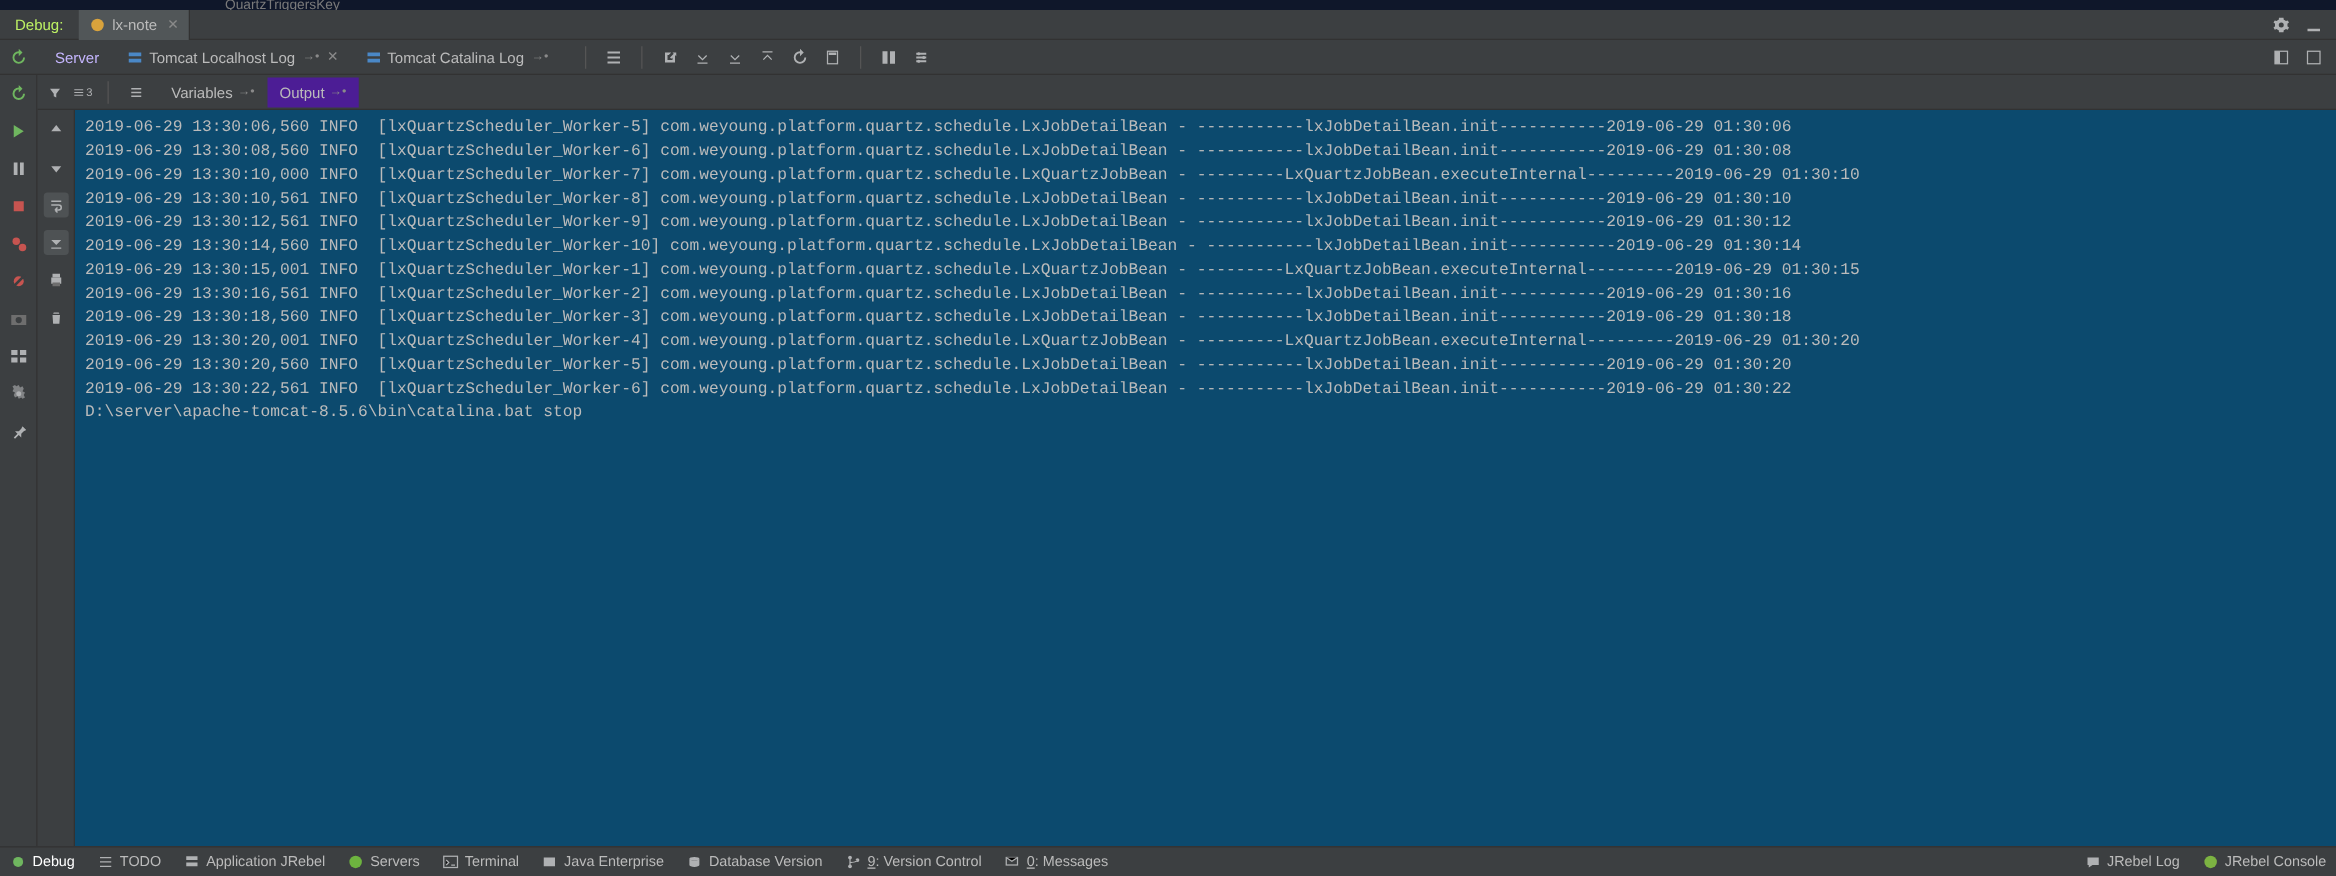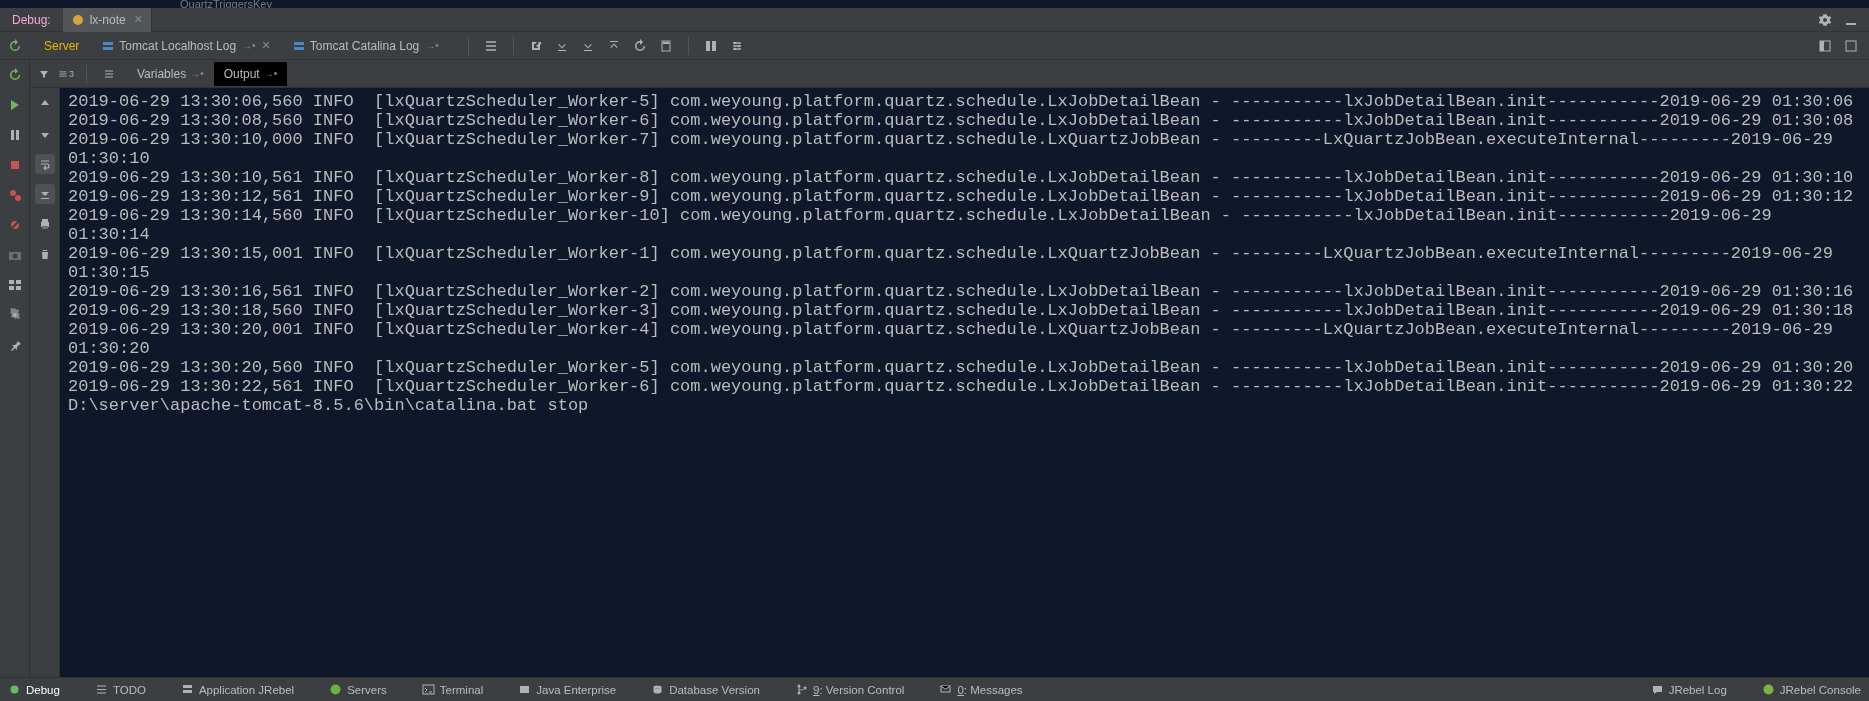--- a/index.html
+++ b/index.html
@@ -24,21 +24,21 @@
 .top-strip .qt { color: #7a7a7a; font-size: 11px; }
 .tab-row {
   height: 24px;
   background: #3c3f41;
   border-bottom: 1px solid #323232;
   display: flex;
   align-items: center;
 }
 .tab-row .label {
   padding: 0 12px;
-  color: #f9a8d4;
+  color: #bef264;
 }
 .tab-row .tab {
   display: flex;
   align-items: center;
   height: 24px;
   padding: 0 8px;
   background: #515658;
   border-right: 1px solid #323232;
   cursor: pointer;
 }
@@ -60,21 +60,21 @@
 .server-row {
   height: 28px;
   background: #3c3f41;
   border-bottom: 1px solid #323232;
   display: flex;
   align-items: center;
 }
 .server-row .left-gutter { width: 30px; display:flex; align-items:center; justify-content:center; }
 .server-row .server-label {
   padding: 0 14px;
-  color: #eab308;
+  color: #c4b5fd;
 }
 .server-row .log-tab {
   display: flex;
   align-items: center;
   height: 24px;
   padding: 0 8px;
   margin-right: 4px;
   border: 1px solid transparent;
   cursor: pointer;
   color: #bbbbbb;
@@ -118,21 +118,21 @@
 }
 .frames-header .mini-icons { display: flex; gap: 6px; padding: 0 6px; align-items: center; }
 .frames-header .sep2 { width: 1px; height: 18px; background: #555; margin: 0 6px; }
 .frames-header .subtab {
   display: flex; align-items: center;
   height: 24px; padding: 0 10px;
   cursor: pointer;
   color: #bbbbbb;
 }
 .frames-header .subtab.active {
-  background: #000000;
+  background: #4c1d95;
   justify-content: center;
 }
 .frames-header .subtab .pin { margin-left: 4px; color: #8a8a8a; font-size: 10px; }
 .frames-body {
   flex: 1;
   display: flex;
   overflow: hidden;
 }
 .frames-panel {
   width: 50px;
@@ -155,36 +155,36 @@
   display:flex; align-items:center; justify-content:center;
   cursor: pointer;
   color: #afb1b3;
 }
 .console-gutter .gicon.boxed {
   background: #4e5254;
   border-radius: 3px;
 }
 .console-output {
   flex: 1;
-  background: #0f172a;
+  background: #0c4a6e;
   color: #bbbbbb;
   font-family: "Consolas", "Courier New", monospace;
-  font-size: 17px;
+  font-size: 13px;
   line-height: 19px;
   padding: 4px 8px;
   overflow: auto;
   white-space: pre-wrap;
 }
 .status-bar {
   height: 24px;
   background: #3c3f41;
   border-top: 1px solid #323232;
   display: flex;
   padding: 0 8px;
-  gap: 35px;
+  gap: 18px;
 }
 .status-bar .sb-item {
   display: flex;
   align-items: center;
   gap: 5px;
   cursor: pointer;
   color: #bbbbbb;
   font-size: 11.5px;
 }
 .status-bar .sb-item.active { color: #fff; }

